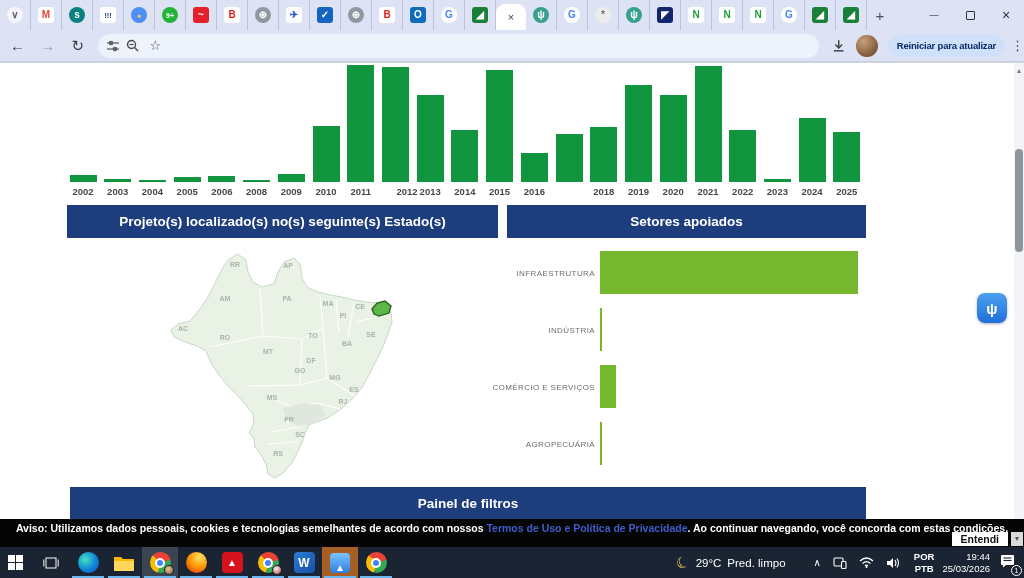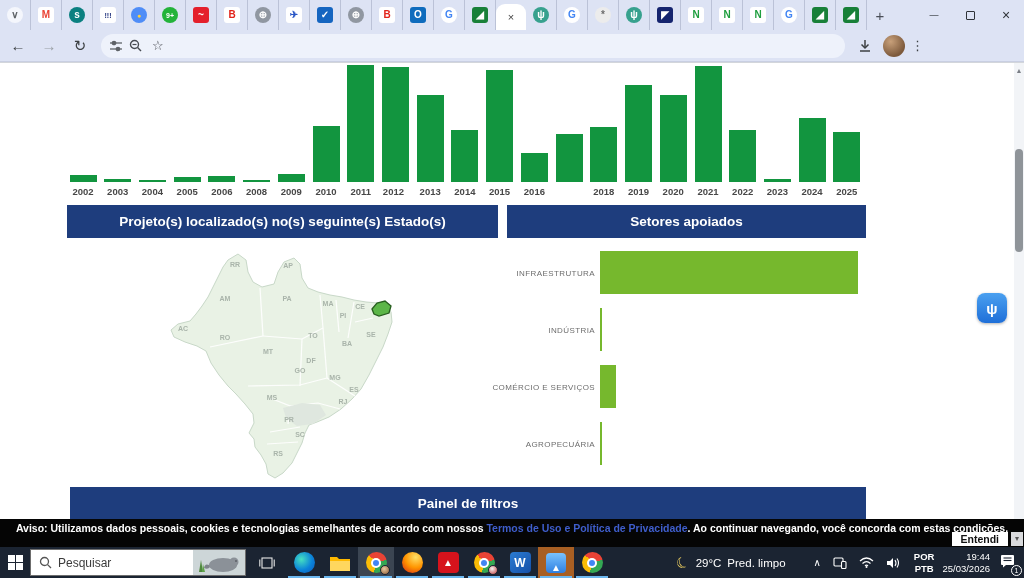--- a/index.html
+++ b/index.html
@@ -220,20 +220,23 @@
       </span>
     </div>
     <svg width="16" height="16" viewBox="0 0 16 16" style="margin-left:12px;">
       <g stroke="#3c4043" stroke-width="1.5" fill="none">
         <line x1="8" y1="2" x2="8" y2="9"></line>
           <polyline points="4.5,6.5 8,10 11.5,6.5"></polyline>
           <line x1="3" y1="13" x2="13" y2="13"></line>
       </g>
     </svg>
     <span class="avatar"></span>
+    <span class="relaunch">
+      <span>Reiniciar para atualizar</span>
+    </span>
     <span class="dots">⋮</span>
   </div>
 
   <div class="content">
     <div id="year-chart">
         <div class="ybar" style="left: 69.5px; top: 112px; width: 27px; height: 7px; background: rgb(18, 149, 63);"></div>
         <div class="ylabel" style="left: 66px; top: 123px;">2002</div>
         <div class="ybar" style="left: 104.2px; top: 116px; width: 27px; height: 3px; background: rgb(18, 149, 63);"></div>
         <div class="ylabel" style="left: 100.7px; top: 123px;">2003</div>
         <div class="ybar" style="left: 138.9px; top: 117px; width: 27px; height: 2px; background: rgb(18, 149, 63);"></div>
@@ -244,21 +247,21 @@
         <div class="ylabel" style="left: 204.9px; top: 123px;">2006</div>
         <div class="ybar" style="left: 243.1px; top: 117px; width: 27px; height: 2px; background: rgb(18, 149, 63);"></div>
         <div class="ylabel" style="left: 239.6px; top: 123px;">2008</div>
         <div class="ybar" style="left: 277.8px; top: 111px; width: 27px; height: 8px; background: rgb(18, 149, 63);"></div>
         <div class="ylabel" style="left: 274.3px; top: 123px;">2009</div>
         <div class="ybar" style="left: 312.5px; top: 63px; width: 27px; height: 56px; background: rgb(18, 149, 63);"></div>
         <div class="ylabel" style="left: 309px; top: 123px;">2010</div>
         <div class="ybar" style="left: 347.3px; top: 2px; width: 27px; height: 117px; background: rgb(18, 149, 63);"></div>
         <div class="ylabel" style="left: 343.8px; top: 123px;">2011</div>
         <div class="ybar" style="left: 382px; top: 4px; width: 27px; height: 115px; background: rgb(18, 149, 63);"></div>
-        <div class="ylabel" style="left: 370px; top: 123px; text-align: right;">2012</div>
+        <div class="ylabel" style="left: 390px; top: 123px;">2012</div>
         <div class="ybar" style="left: 416.7px; top: 32px; width: 27px; height: 87px; background: rgb(18, 149, 63);"></div>
         <div class="ylabel" style="left: 413.2px; top: 123px;">2013</div>
         <div class="ybar" style="left: 451.4px; top: 67px; width: 27px; height: 52px; background: rgb(18, 149, 63);"></div>
         <div class="ylabel" style="left: 447.9px; top: 123px;">2014</div>
         <div class="ybar" style="left: 486.1px; top: 7px; width: 27px; height: 112px; background: rgb(18, 149, 63);"></div>
         <div class="ylabel" style="left: 482.6px; top: 123px;">2015</div>
         <div class="ybar" style="left: 520.9px; top: 90px; width: 27px; height: 29px; background: rgb(18, 149, 63);"></div>
         <div class="ylabel" style="left: 517.4px; top: 123px;">2016</div>
         <div class="ybar" style="left: 555.6px; top: 71px; width: 27px; height: 48px; background: rgb(18, 149, 63);"></div>
         <div class="ylabel" style="left: 578px; top: 123px; margin-top: 24px;">2017</div>
@@ -369,36 +372,20 @@
 
   <div class="taskbar">
     <span class="startbtn">
       <span class="winlogo">
           <span></span>
           <span></span>
           <span></span>
           <span></span>
         </span>
     </span>
-    <div class="searchbox">
-      <svg width="13" height="13" viewBox="0 0 13 13" style="margin-left:8px;">
-        <circle cx="5.5" cy="5.5" r="4" stroke="#555" stroke-width="1.3" fill="none"></circle>
-        <line x1="8.6" y1="8.6" x2="12" y2="12" stroke="#555" stroke-width="1.3"></line>
-      </svg>
-      <span class="searchtext">Pesquisar</span>
-      <svg class="manatee" viewBox="0 0 52 25">
-        <rect width="52" height="25" fill="#cdd6d8"></rect>
-        <path d="M6,22 L8,10 L10,22 Z" fill="#4f8a3d"></path>
-        <path d="M9,22 L10,14 L12,22 Z" fill="#5fa349"></path>
-        <ellipse cx="30" cy="15" rx="14" ry="7" fill="#8b9198"></ellipse>
-        <circle cx="41" cy="12" r="4.5" fill="#8b9198"></circle>
-        <path d="M16,15 Q12,13 11,18 Q15,20 17,17 Z" fill="#7d838a"></path>
-        <circle cx="43" cy="11" r="0.8" fill="#3c3f44"></circle>
-      </svg>
-    </div>
     <span class="taskview">
       <svg width="16" height="14" viewBox="0 0 16 14">
         <g stroke="#e8e8e8" stroke-width="1.1" fill="none">
           <rect x="3" y="2" width="10" height="10"></rect>
             <line x1="0.8" y1="3.5" x2="0.8" y2="10.5"></line>
             <line x1="15.2" y1="3.5" x2="15.2" y2="10.5"></line>
         </g>
       </svg>
     </span>
     <span id="taskbar-apps" style="display:flex; margin-left:4px;">

